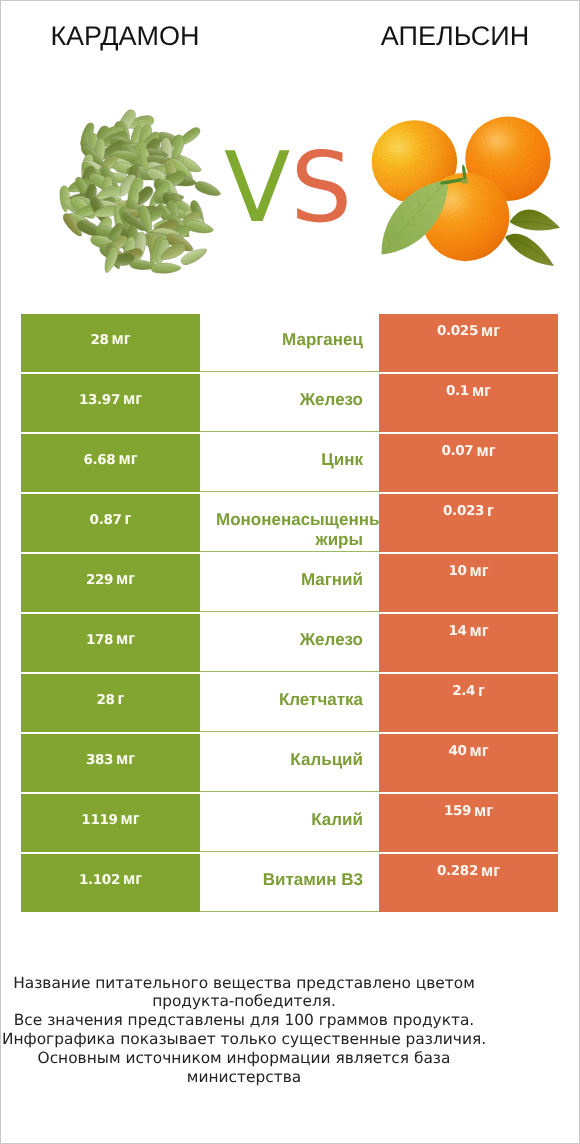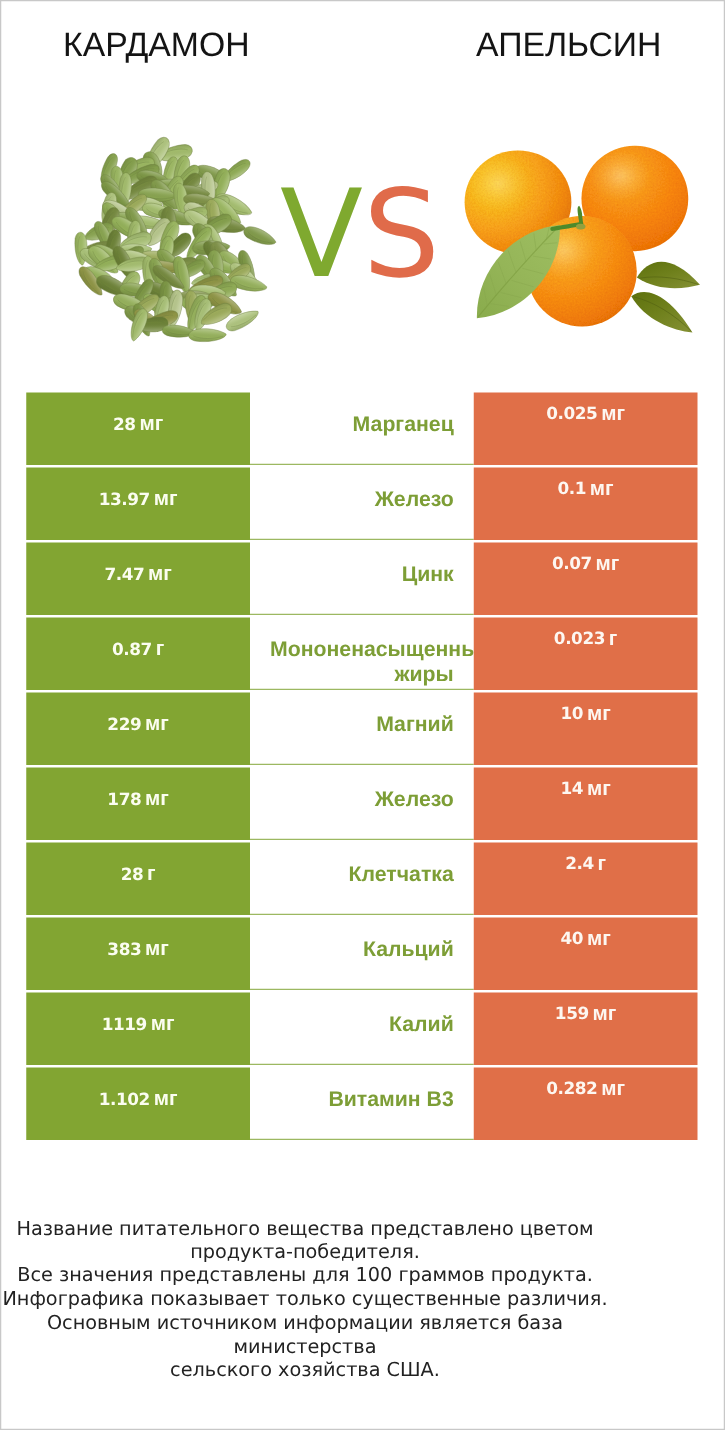--- a/index.html
+++ b/index.html
@@ -273,21 +273,21 @@
         <div class="cell cm">
           <span class="cmi">Железо</span>
         </div>
         <div class="cell cr">
           <span class="val">0.1</span>
           <span class="unit">мг</span>
         </div>
       </div>
       <div class="row">
         <div class="cell cl">
-          <span class="val">7.47</span>
+          <span class="val">6.68</span>
           <span class="unit">мг</span>
         </div>
         <div class="cell cm">
           <span class="cmi">Цинк</span>
         </div>
         <div class="cell cr">
           <span class="val">0.07</span>
           <span class="unit">мг</span>
         </div>
       </div>
@@ -382,15 +382,14 @@
           <span class="unit">мг</span>
         </div>
       </div>
     </div>
   <div class="footer" id="footer">
       <div>Название питательного вещества представлено цветом</div>
       <div>продукта-победителя.</div>
       <div>Все значения представлены для 100 граммов продукта.</div>
       <div>Инфографика показывает только существенные различия.</div>
       <div>Основным источником информации является база министерства</div>
-      <div>сельского хозяйства США.</div>
     </div>
 </div>
 
 </body></html>

